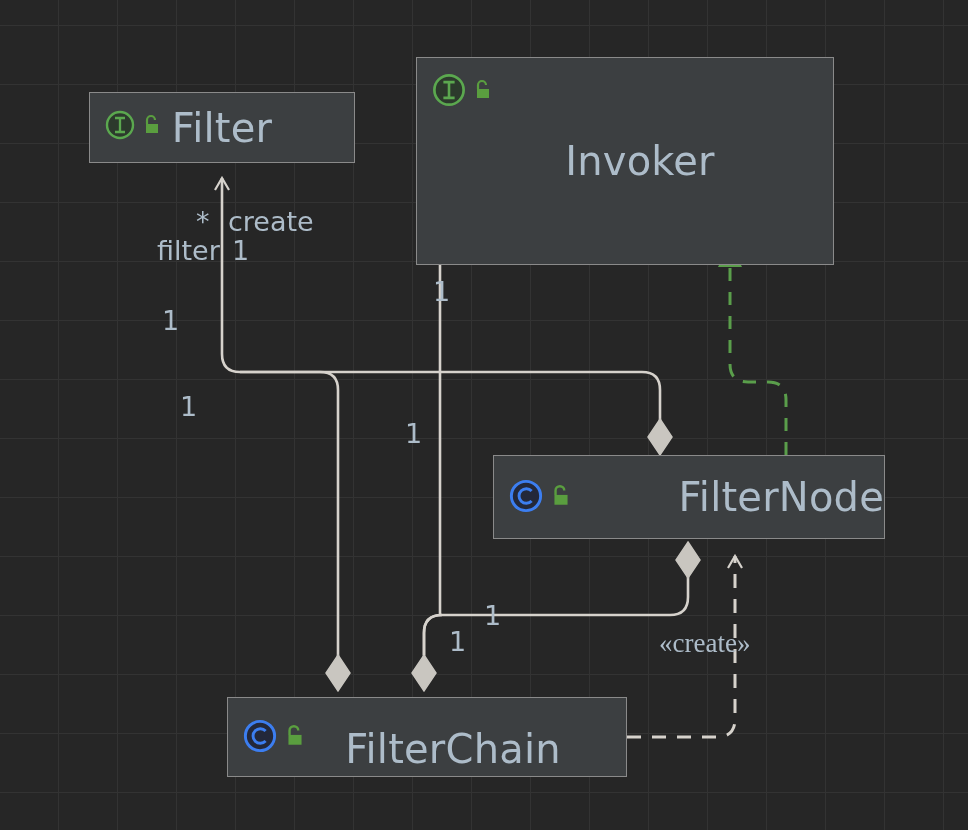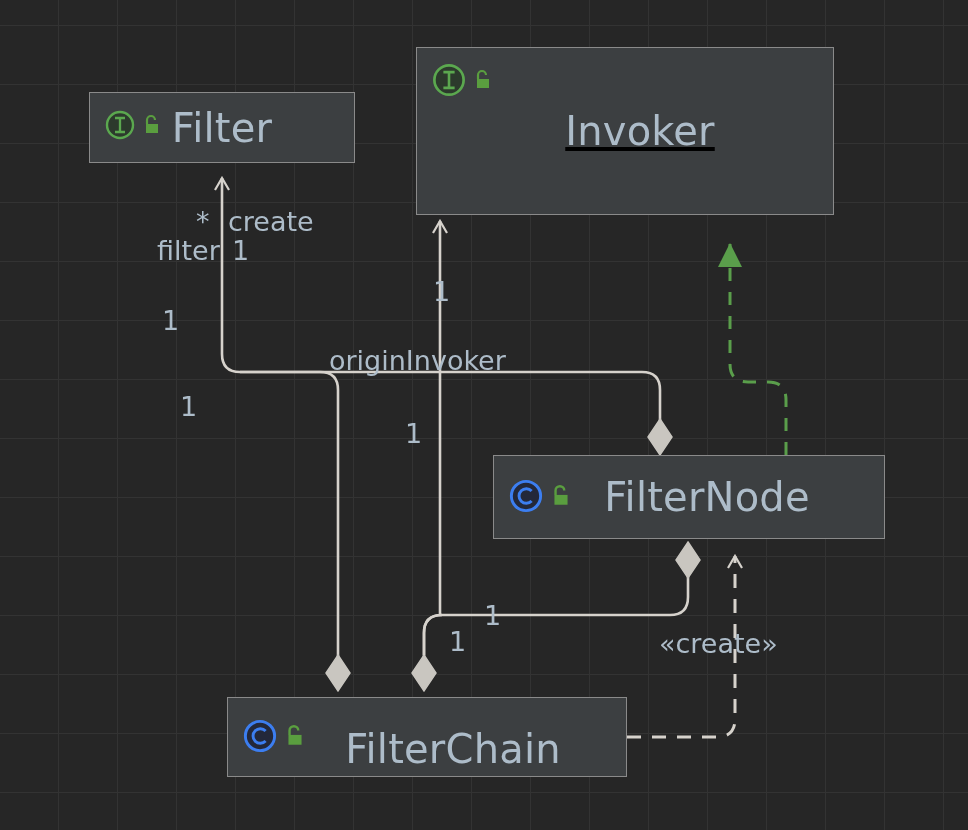--- a/index.html
+++ b/index.html
@@ -122,21 +122,21 @@
       <span>
         <svg class="icon-svg" width="20" height="22" viewBox="0 0 20 22">
           <path d="M 5 10 L 5 6 A 4 4 0 0 1 13 6" fill="none" stroke="#5a9e3f" stroke-width="2.2"></path>
           <rect x="4" y="10" width="12" height="9" fill="#5a9e3f"></rect>
         </svg>
       </span>
     </span>
     <span class="node-title">Filter</span>
   </div>
 
-  <div class="node tall" id="node-invoker" style="left:416px; top:47px; width:418px; height:168px;text-decoration:underline;">
+  <div class="node tall" id="node-invoker" style="left:416px; top:57px; width:418px; height:208px;">
     <span class="node-icons">
       <span>
         <svg class="icon-svg" width="36" height="36" viewBox="0 0 32 32">
           <circle cx="16" cy="16" r="13" fill="#2c3a2c" stroke="#5ba84f" stroke-width="2.4"></circle>
           <path d="M 11 9 L 21 9 M 16 9 L 16 23 M 11 23 L 21 23" stroke="#5ba84f" stroke-width="2.3" fill="none"></path>
         </svg>
       </span>
       <span>
         <svg class="icon-svg" width="20" height="22" viewBox="0 0 20 22">
           <path d="M 5 10 L 5 6 A 4 4 0 0 1 13 6" fill="none" stroke="#5a9e3f" stroke-width="2.2"></path>
@@ -155,21 +155,21 @@
           <path d="M 21 11.5 A 6.5 6.5 0 1 0 21 20.5" fill="none" stroke="#3c7ef0" stroke-width="2.6"></path>
         </svg>
       </span>
       <span>
         <svg class="icon-svg" width="22" height="24" viewBox="0 0 20 22">
           <path d="M 5 10 L 5 6 A 4 4 0 0 1 13 6" fill="none" stroke="#5a9e3f" stroke-width="2.2"></path>
           <rect x="4" y="10" width="12" height="9" fill="#5a9e3f"></rect>
         </svg>
       </span>
     </span>
-    <span class="node-title" style="padding-left:36px;">FilterNode</span>
+    <span class="node-title" style="padding-left:36px;text-align:right;">FilterNode</span>
   </div>
 
   <div class="node" id="node-filterchain" style="left:227px; top:697px; width:400px; height:80px;">
     <span class="node-icons" style="top:20px;">
       <span>
         <svg class="icon-svg" width="36" height="36" viewBox="0 0 32 32">
           <circle cx="16" cy="16" r="13" fill="#23283a" stroke="#3c7ef0" stroke-width="2.6"></circle>
           <path d="M 21 11.5 A 6.5 6.5 0 1 0 21 20.5" fill="none" stroke="#3c7ef0" stroke-width="2.6"></path>
         </svg>
       </span>
@@ -183,19 +183,18 @@
     <span class="node-title" style="padding-left:52px;margin-top:24px;">FilterChain</span>
   </div>
 
   <span class="edge-label" style="left:196px; top:208px;">*</span>
   <span class="edge-label" style="left:228px; top:208px;">create</span>
   <span class="edge-label" style="left:157px; top:237px;">filter</span>
   <span class="edge-label" style="left:232px; top:237px;">1</span>
   <span class="edge-label" style="left:162px; top:307px;">1</span>
   <span class="edge-label" style="left:180px; top:393px;">1</span>
   <span class="edge-label" style="left:433px; top:278px;">1</span>
-  <span class="edge-label" style="left:329px; top:347px;">originInvoker</span>
   <span class="edge-label" style="left:405px; top:420px;">1</span>
   <span class="edge-label" style="left:484px; top:602px;">1</span>
   <span class="edge-label" style="left:449px; top:628px;">1</span>
-  <span class="edge-label" style="left:659px; top:630px;">«create»</span>
+  <span class="edge-label" style="left:659px; top:630px;font-family:Liberation Serif, serif;">«create»</span>
 
 </div>
 
 </body></html>

